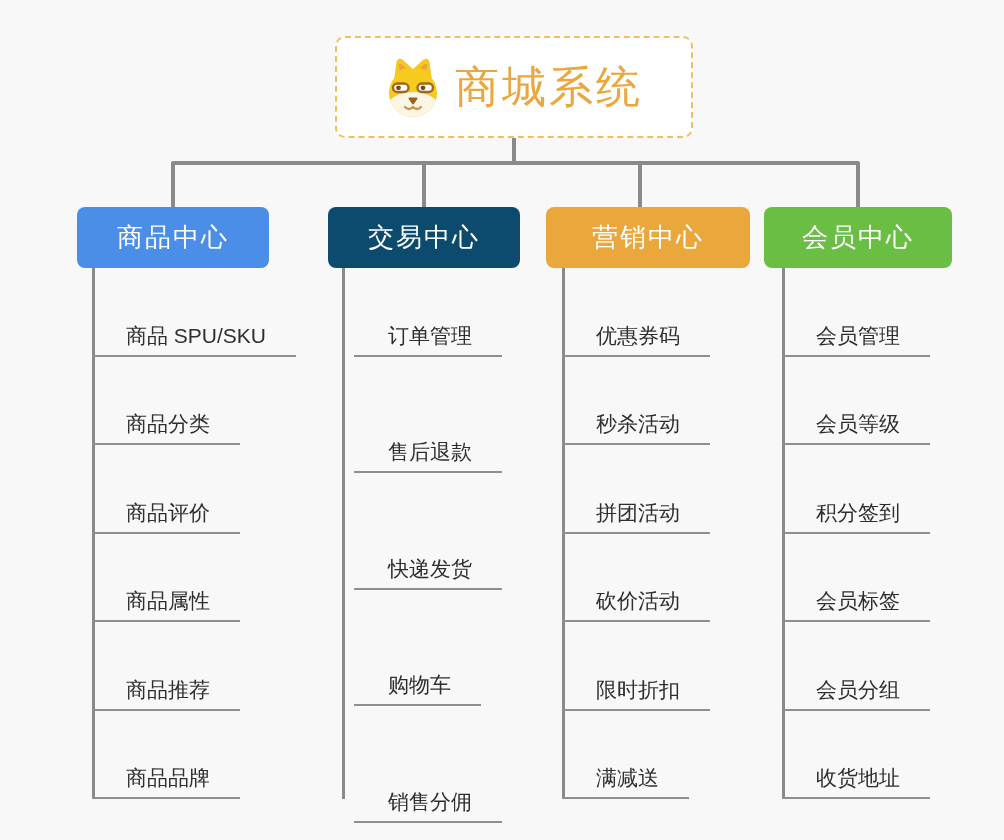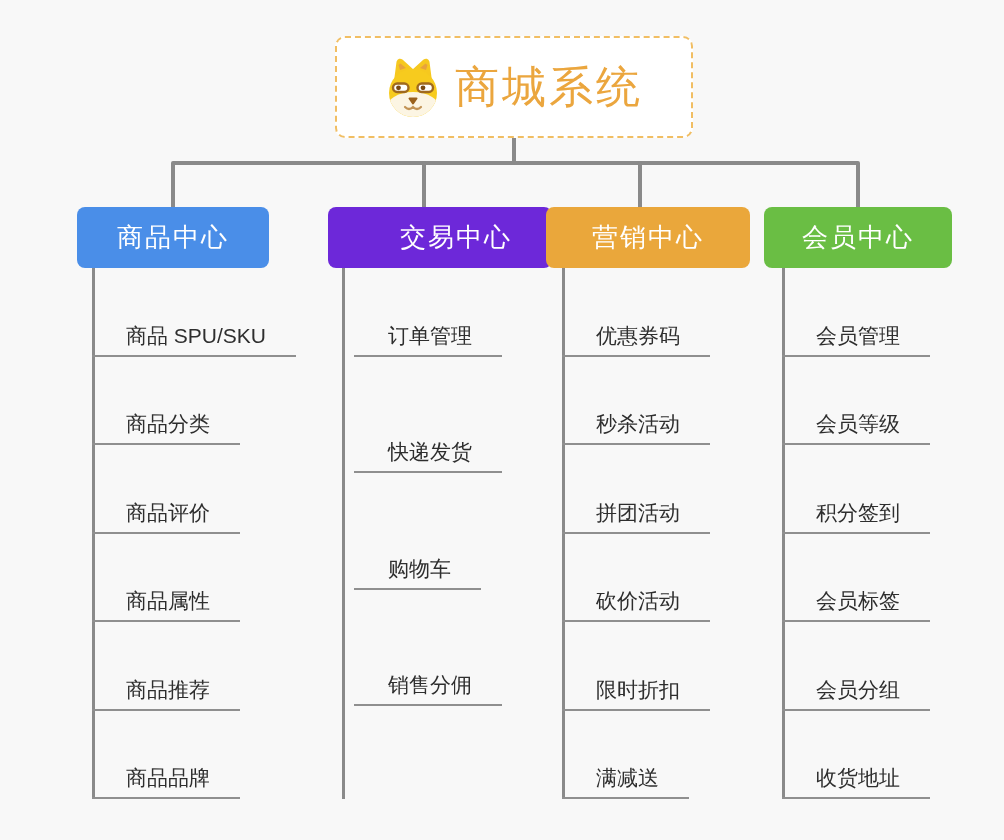--- a/index.html
+++ b/index.html
@@ -109,27 +109,30 @@
         <div class="topic-row">
           <div class="topic-node">商品属性</div>
         </div>
         <div class="topic-row">
           <div class="topic-node">商品推荐</div>
         </div>
         <div class="topic-row">
           <div class="topic-node">商品品牌</div>
         </div>
       </div>
-      <div class="branch-box" style="left: 308px; width: 192px; background: #6d28d9; padding-left: 32px;">
+      <div class="branch-box" style="left: 308px; width: 192px; background: #0c4a6e;">
         <span class="branch-label">交易中心</span>
       </div>
       <div class="rail" style="left: 322px;"></div>
       <div class="topic-col" style="left: 334px; gap: 28px;">
         <div class="topic-row">
           <div class="topic-node">订单管理</div>
+        </div>
+        <div class="topic-row">
+          <div class="topic-node">售后退款</div>
         </div>
         <div class="topic-row">
           <div class="topic-node">快递发货</div>
         </div>
         <div class="topic-row">
           <div class="topic-node">购物车</div>
         </div>
         <div class="topic-row">
           <div class="topic-node">销售分佣</div>
         </div>

